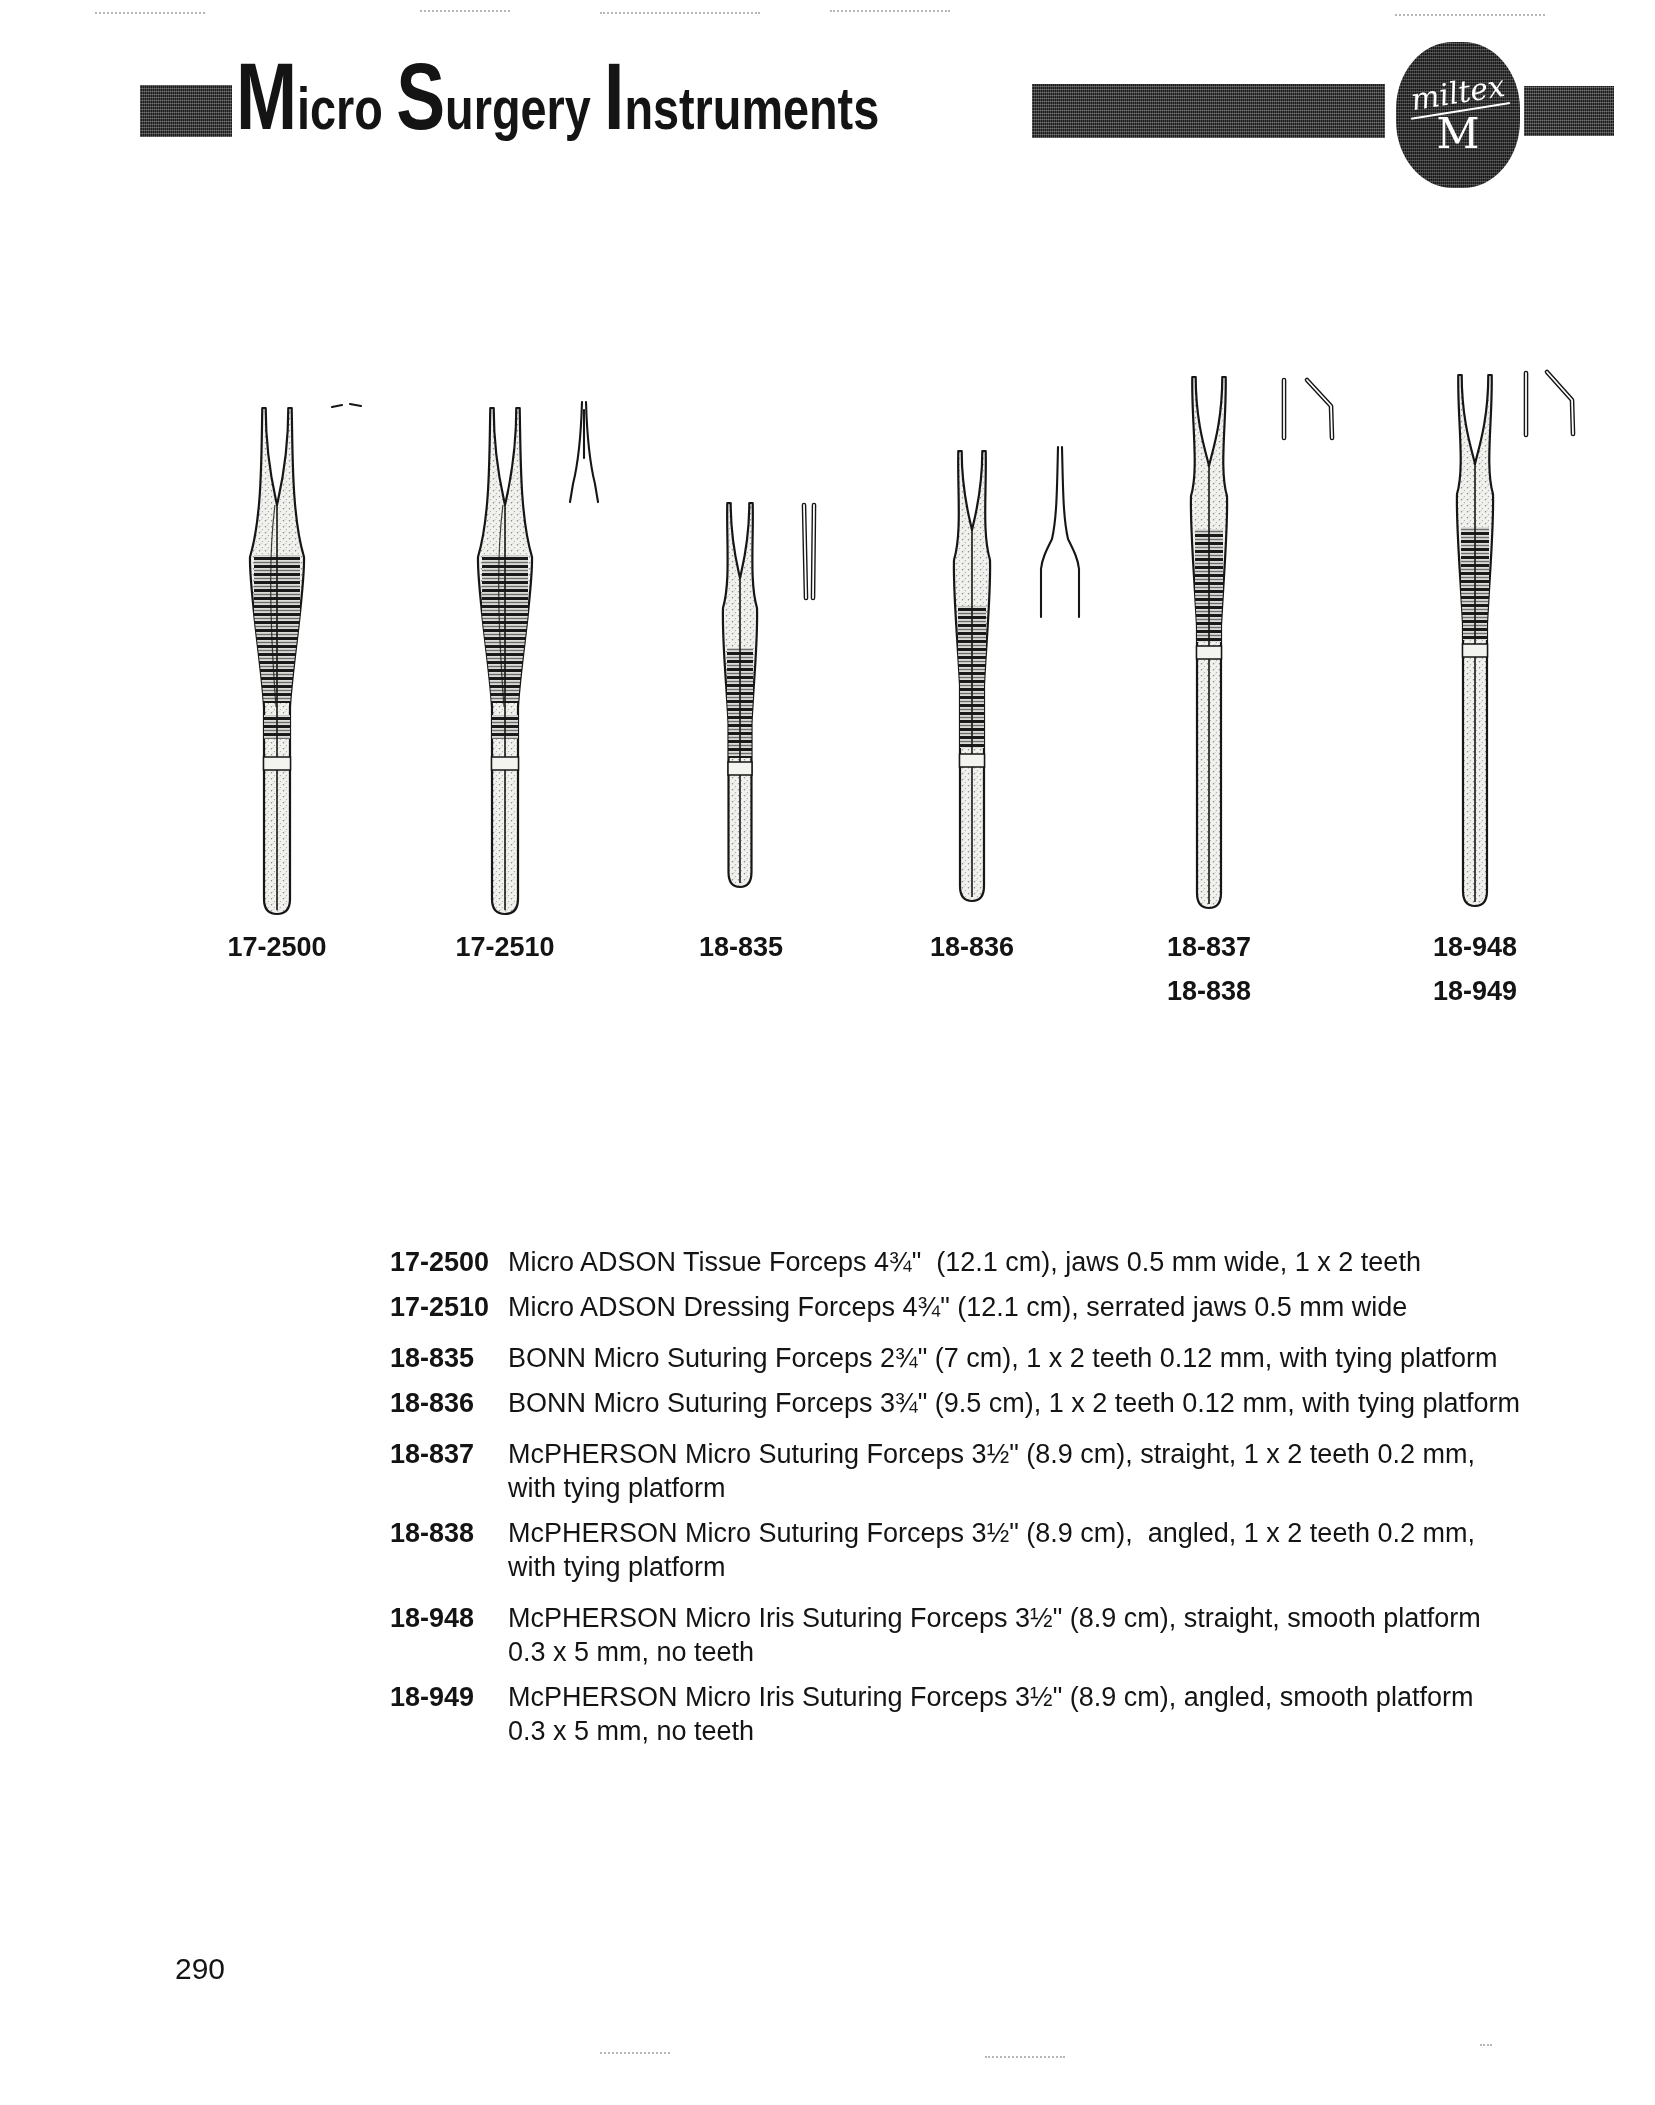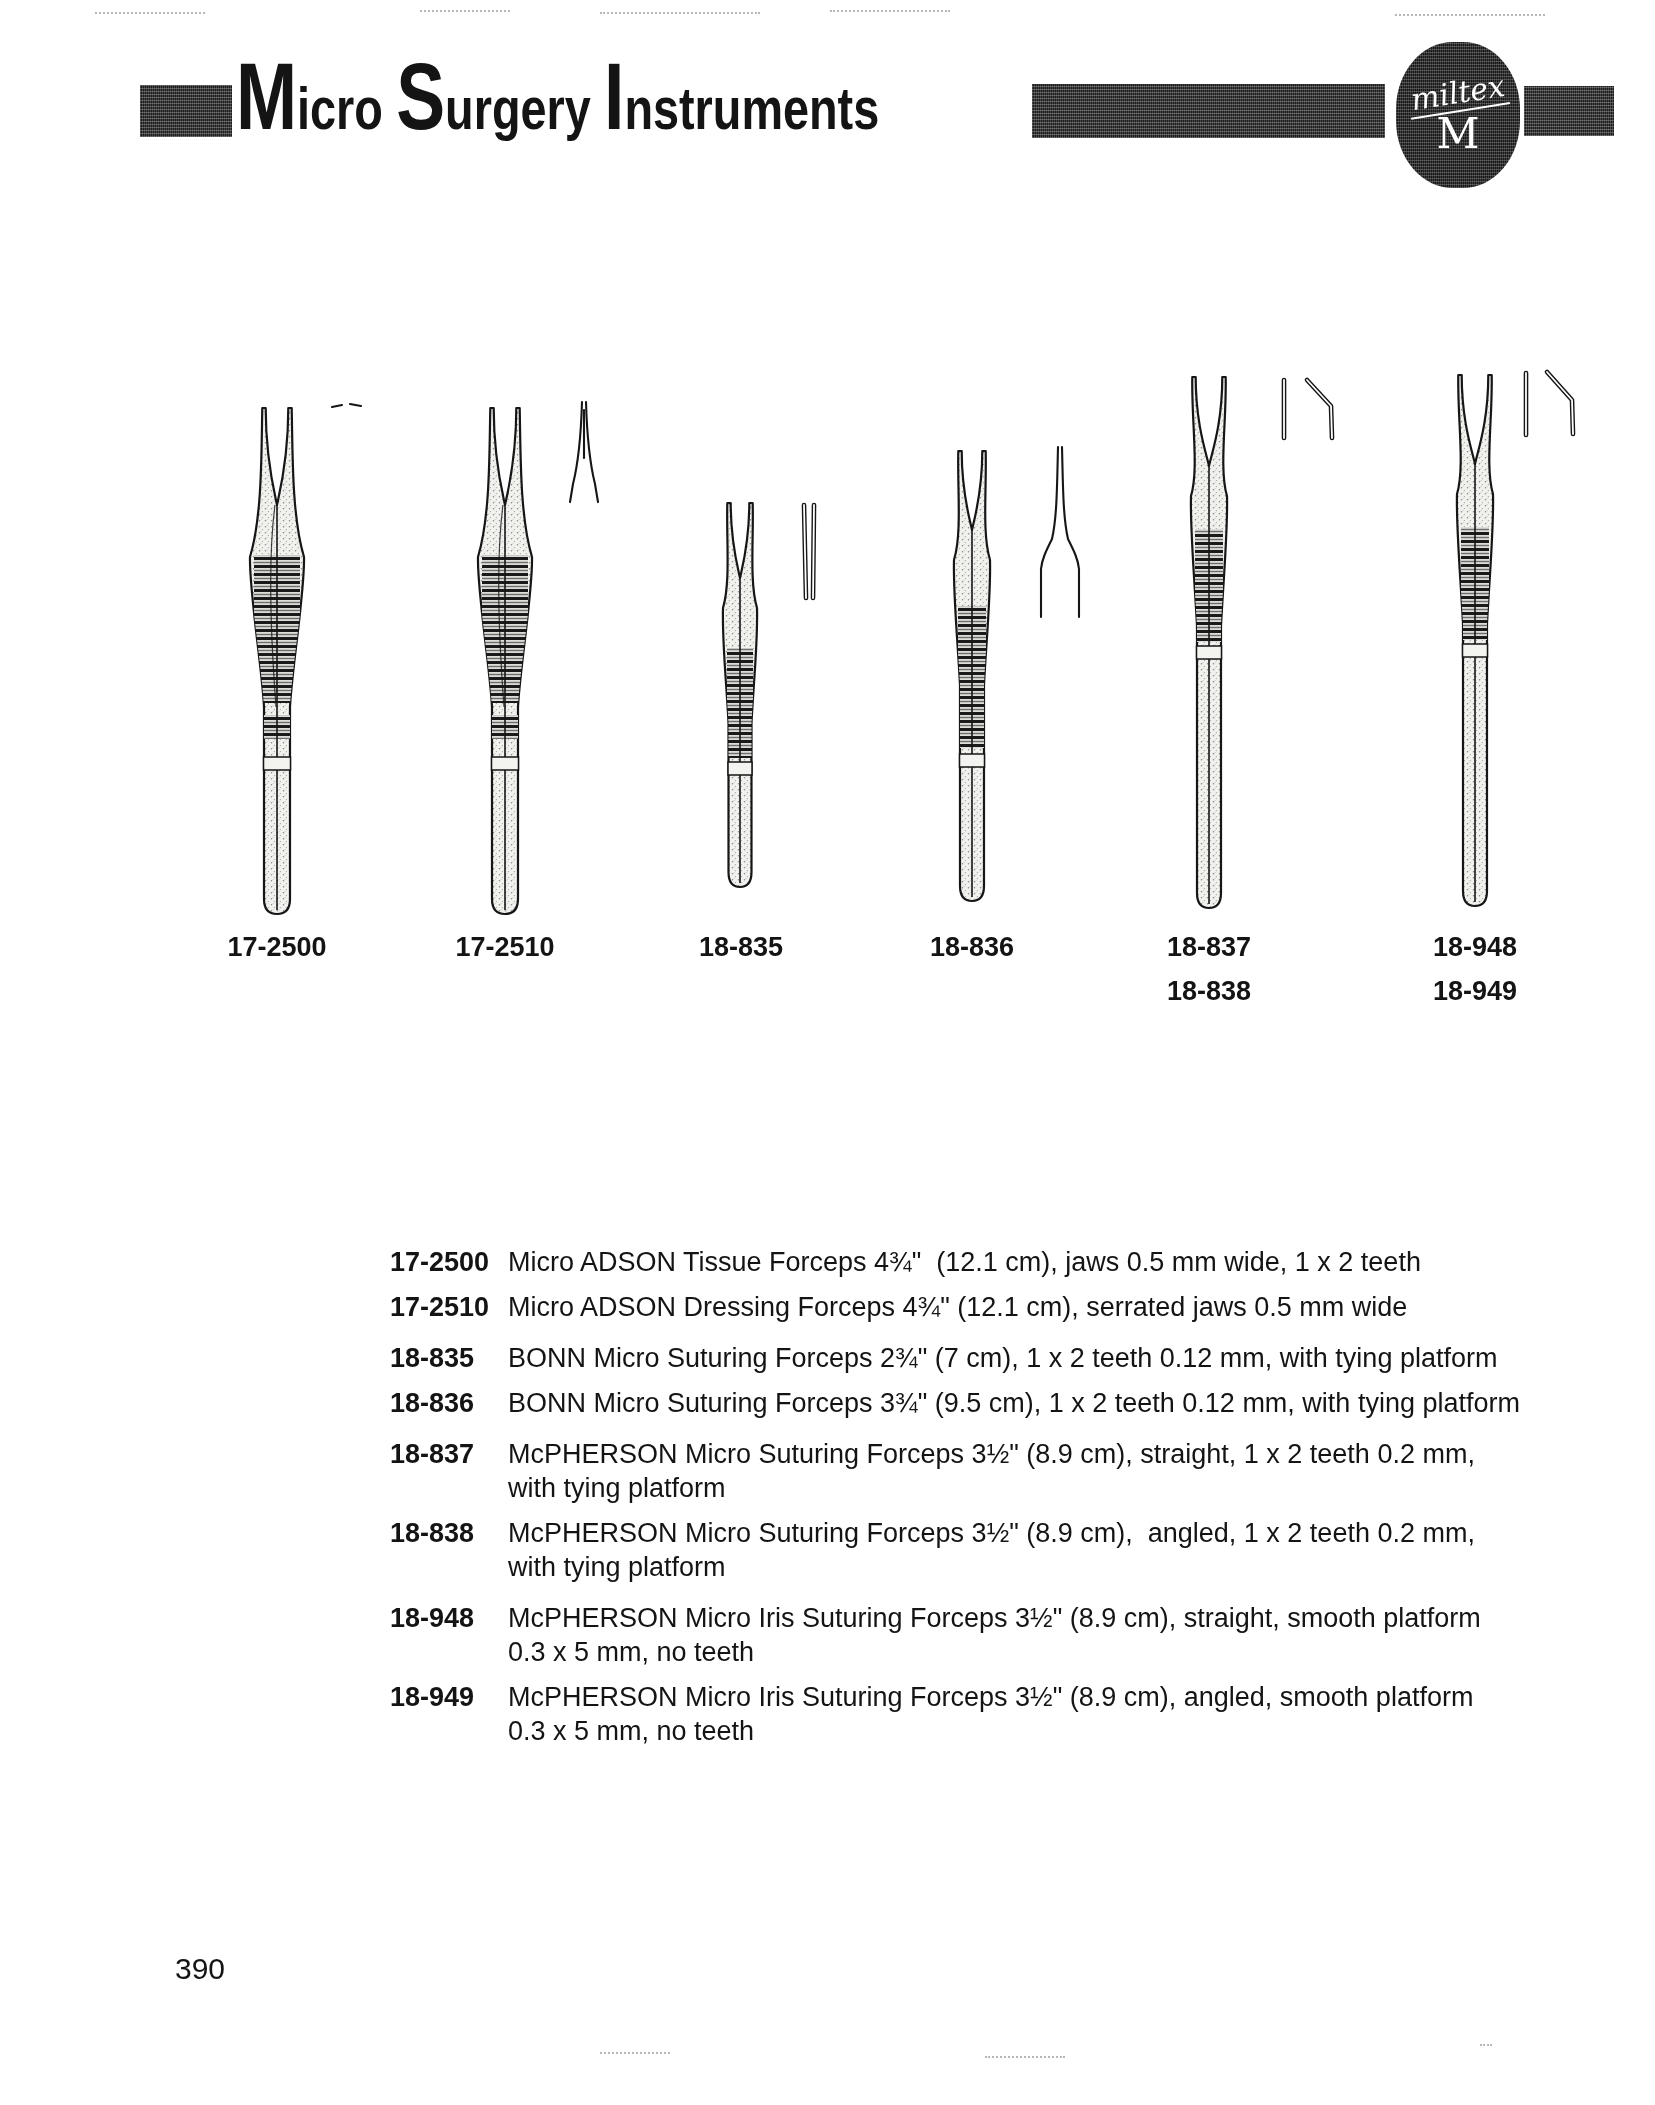--- a/index.html
+++ b/index.html
@@ -278,14 +278,14 @@
         <div class="prod-desc">McPHERSON Micro Iris Suturing Forceps 3½" (8.9 cm), straight, smooth platform
 0.3 x 5 mm, no teeth</div>
       </div>
       <div class="prod-row">
         <div class="prod-code">18-949</div>
         <div class="prod-desc">McPHERSON Micro Iris Suturing Forceps 3½" (8.9 cm), angled, smooth platform
 0.3 x 5 mm, no teeth</div>
       </div>
     </div>
 
-  <div class="page-number">390</div>
+  <div class="page-number">290</div>
 </div>
 
 </body></html>

